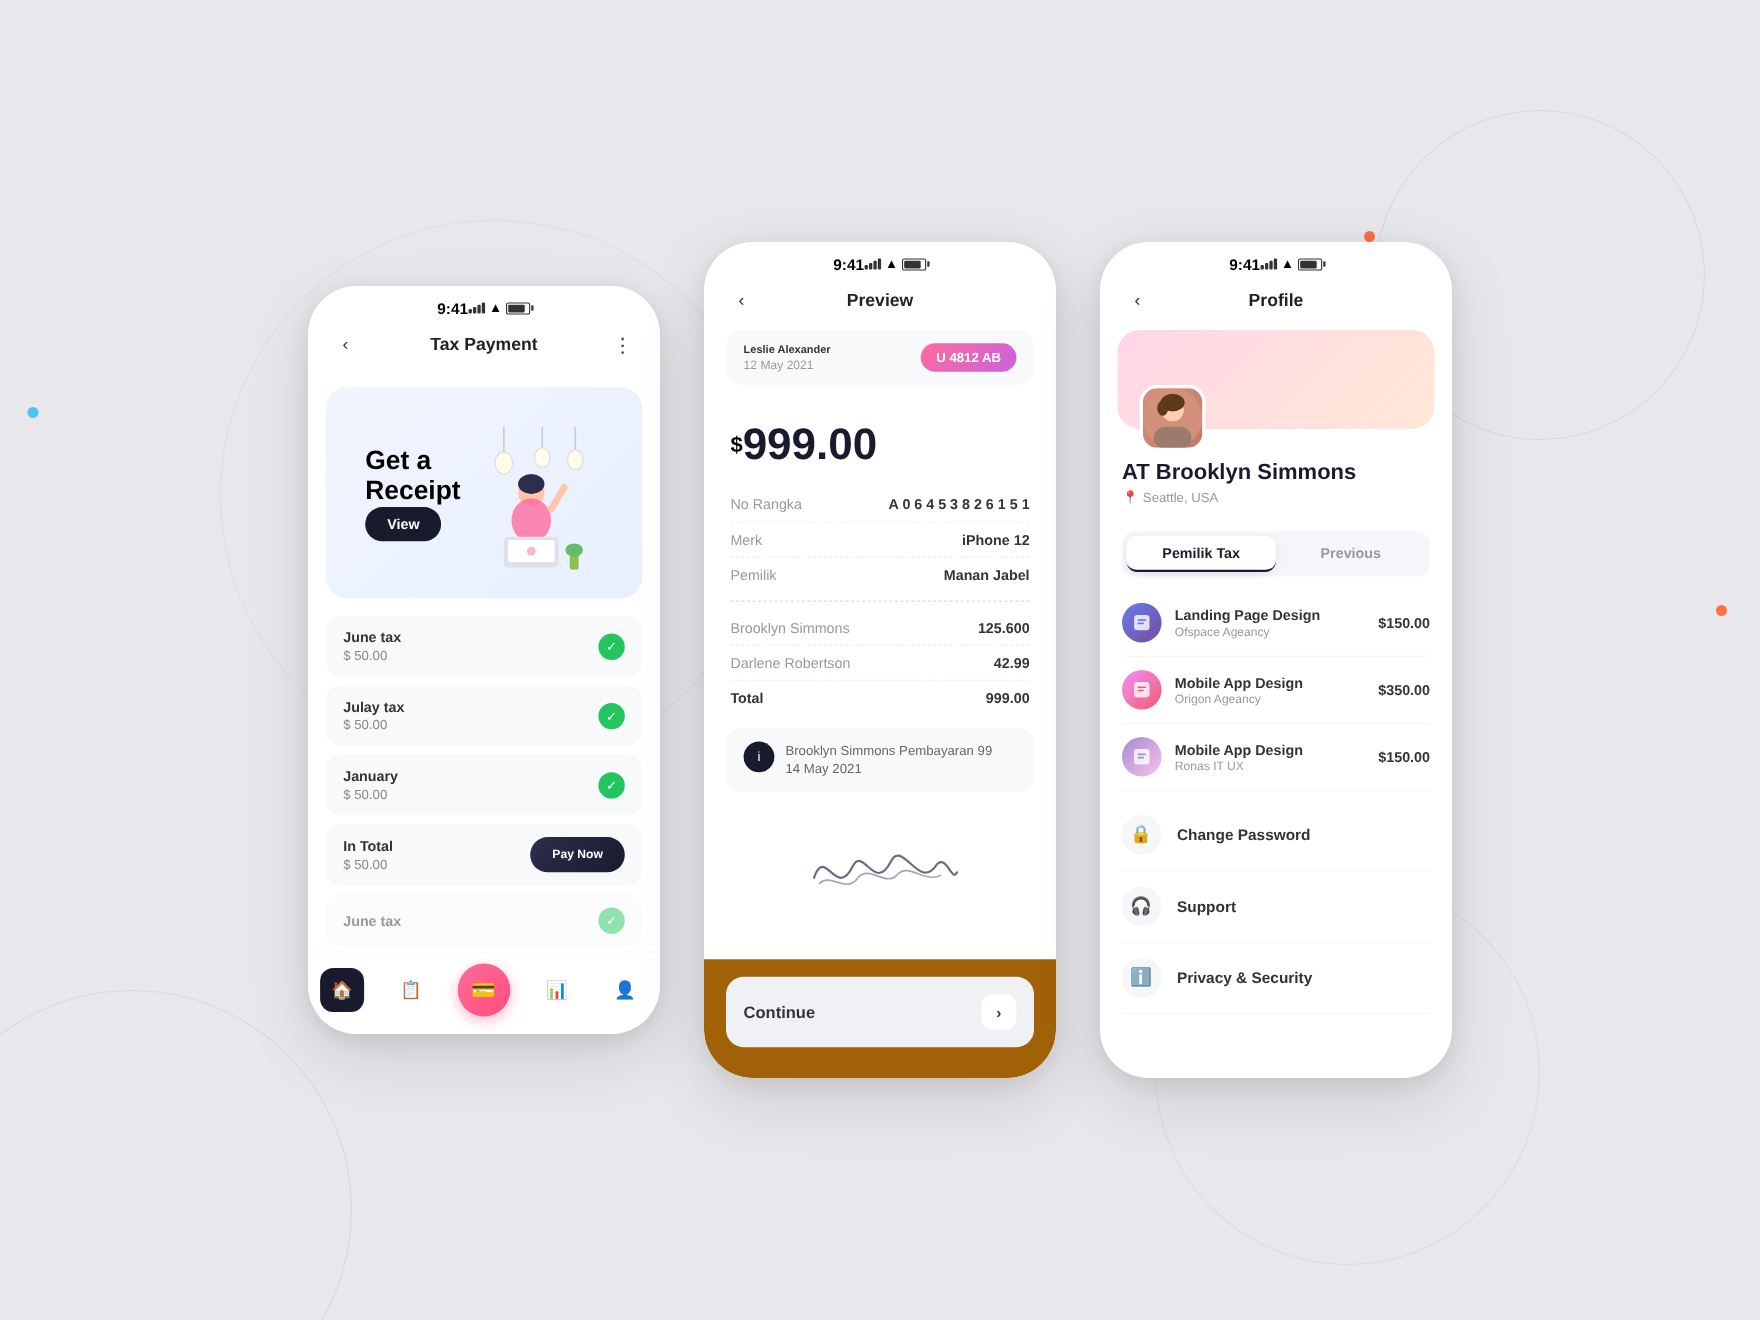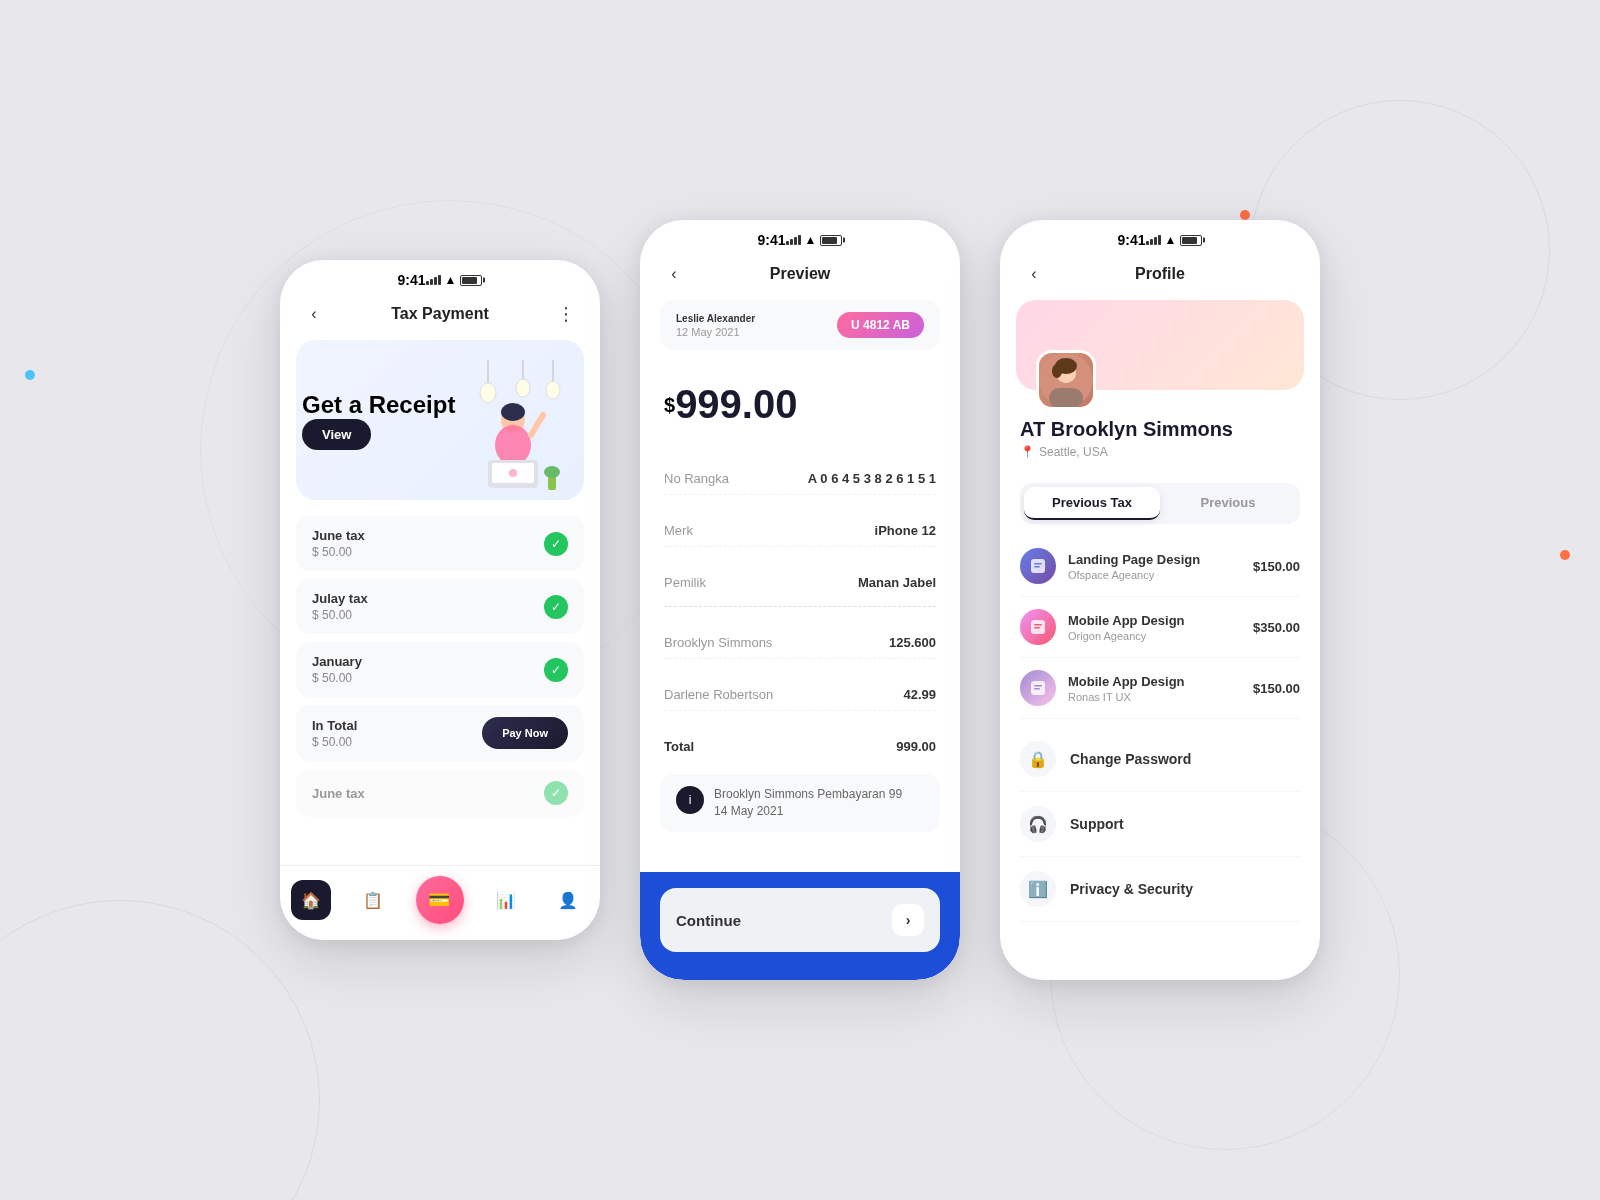--- a/index.html
+++ b/index.html
@@ -100,24 +100,24 @@
       font-size: 16px; font-weight: 600; color: #222;
     }
     .more-btn {
       width: 28px; height: 28px;
       display: flex; align-items: center; justify-content: center;
       font-size: 18px; color: #333; cursor: pointer;
     }
 
     
     .receipt-banner {
-      margin: 0 16px 16px;
+      margin: 12px 16px 16px;
       background: linear-gradient(135deg, #f0f4ff 0%, #e8f0fe 100%);
       border-radius: 20px;
-      padding: 6px;
+      padding: 36px;
       display: flex;
       align-items: center;
       justify-content: space-between;
       min-height: 160px;
       position: relative;
       overflow: hidden;
     }
     .view-btn {
       background: #1a1a2e;
       color: #fff;
@@ -223,21 +223,20 @@
       font-weight: 600;
     }
 
     .receipt-details { padding: 0 24px; }
     .detail-row {
       display: flex;
       justify-content: space-between;
       align-items: center;
       padding: 8px 0;
       border-bottom: 1px dashed #f0f0f0;
-      margin-top: 20px;
     }
     .detail-row:last-child { border-bottom: none; }
     .detail-label { font-size: 13px; color: #999; }
     .detail-value { font-size: 13px; font-weight: 600; color: #333; }
     .detail-row.total .detail-label { font-weight: 700; color: #333; }
     .detail-row.total .detail-value { font-weight: 700; color: #333; }
 
     .info-box {
       margin: 12px 20px;
       background: #f8f9fb;
@@ -260,21 +259,21 @@
     .signature-area {
       padding: 16px 24px;
       display: flex;
       justify-content: center;
     }
     .signature-svg { opacity: 0.7; }
 
     .continue-btn-container {
       position: absolute;
       bottom: 0; left: 0; right: 0;
-      background: #1d4ed8;
+      background: #a16207;
       padding: 16px 20px 28px;
       border-radius: 0 0 44px 44px;
     }
     .continue-btn {
       width: 100%;
       background: #f0f1f5;
       border: none;
       border-radius: 16px;
       padding: 16px;
       display: flex;
@@ -670,21 +669,21 @@
     <div class="profile-info">
       <div class="profile-name">AT Brooklyn Simmons</div>
       <div class="profile-location">
         <span>📍</span>
         <span>Seattle, USA</span>
       </div>
     </div>
 
     <div class="profile-tabs">
       <div class="tab-item active">
-        <span>Previous Tax</span>
+        <span>Pemilik Tax</span>
       </div>
       <div class="tab-item">
         <span>Previous</span>
       </div>
     </div>
 
     <div class="tax-entries">
 
       <div class="tax-entry">
         <div class="entry-left">

